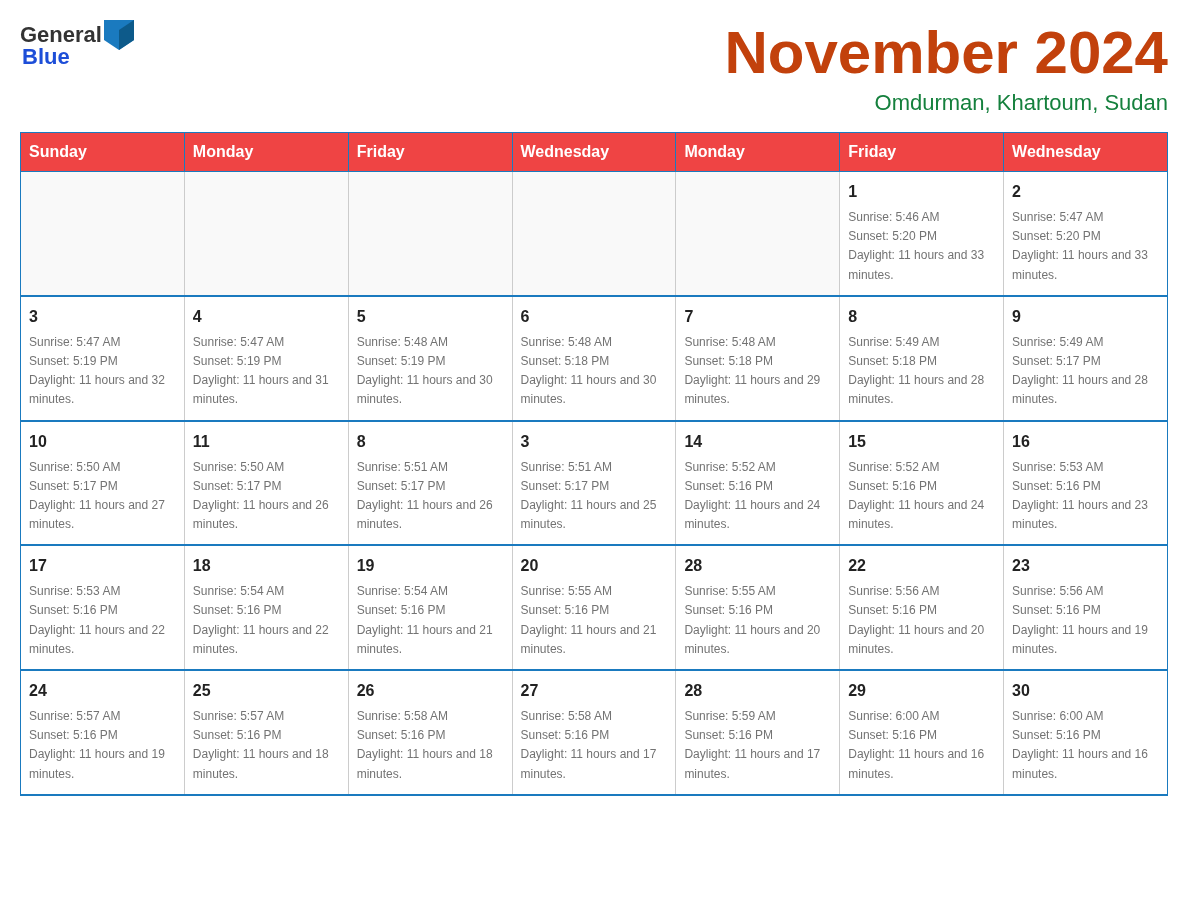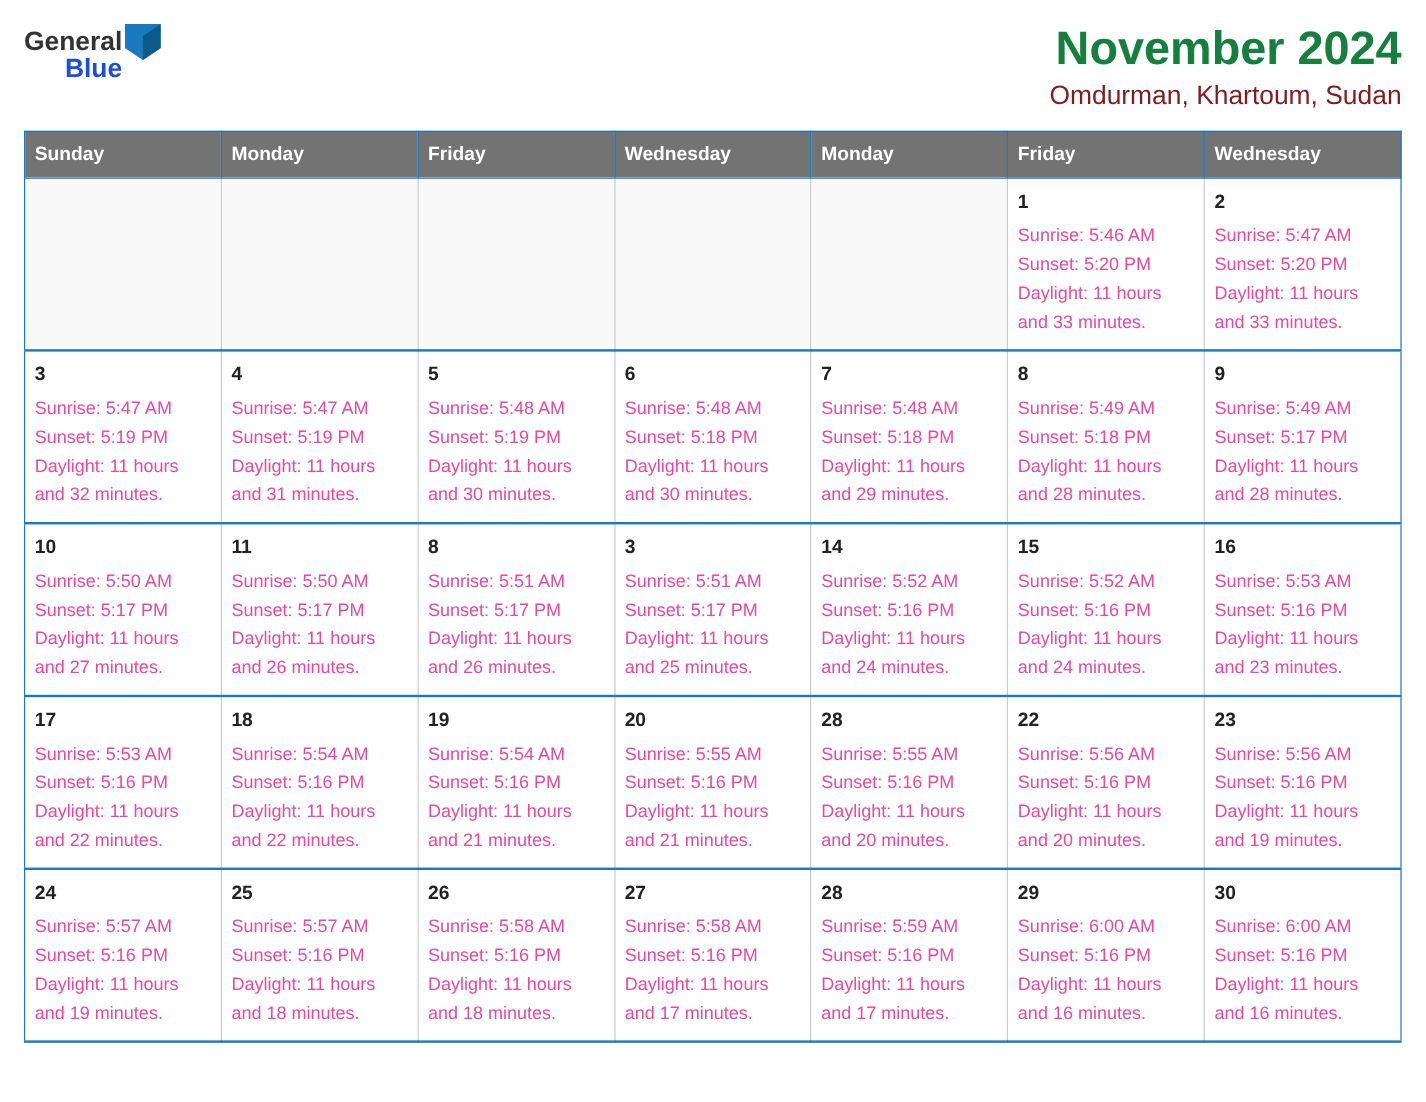--- a/index.html
+++ b/index.html
@@ -28,37 +28,37 @@
     }
     .logo-text-blue {
       font-size: 22px;
       font-weight: bold;
       color: #1d4ed8;
     }
     .title-area {
       text-align: right;
     }
     .month-year {
-      font-size: 39px;
-      font-weight: bold;
-      color: #15803d;
+      font-size: 60px;
+      font-weight: bold;
+      color: #c2410c;
       line-height: 1.1;
     }
     .location {
       font-size: 22px;
-      color: #7f1d1d;
+      color: #15803d;
       margin-top: 4px;
     }
     .calendar-table {
       width: 100%;
       border-collapse: collapse;
       border: 1px solid #1a7abf;
     }
     .calendar-table thead tr {
-      background-color: #737373;
+      background-color: #ef4444;
     }
     .calendar-table thead th {
       color: #fff;
       font-size: 16px;
       font-weight: bold;
       padding: 10px 8px;
       text-align: left;
       border: 1px solid #1a7abf;
     }
     .calendar-table tbody tr {
@@ -78,34 +78,34 @@
       border-right: none;
     }
     .day-num {
       font-size: 16px;
       font-weight: bold;
       color: #222;
       display: block;
       margin-bottom: 4px;
     }
     .day-info {
-      font-size: 15px;
-      color: #ec4899;
+      font-size: 12px;
+      color: #737373;
       line-height: 1.6;
     }
     .empty-cell {
       background: #f9f9f9;
     }
   </style>
 </head>
 <body>
 
 <div class="header-area">
   <div class="logo">
-    <div style="display:flex; flex-direction:column; align-items:center;">
+    <div style="display:flex; flex-direction:column; align-items:flex-start;">
       <div style="display:flex; align-items:center;">
         <span class="logo-text-general">General</span>
         <svg width="30" height="30" viewBox="0 0 30 30" style="margin-left:2px;">
           <polygon points="0,0 30,0 30,20 15,30 0,20" fill="#1a7abf"></polygon>
           <polygon points="15,10 30,0 30,20 15,30" fill="#0d5a8a"></polygon>
         </svg>
       </div>
       <span class="logo-text-blue" style="margin-top:-6px; margin-left:2px;">Blue</span>
     </div>
   </div>

